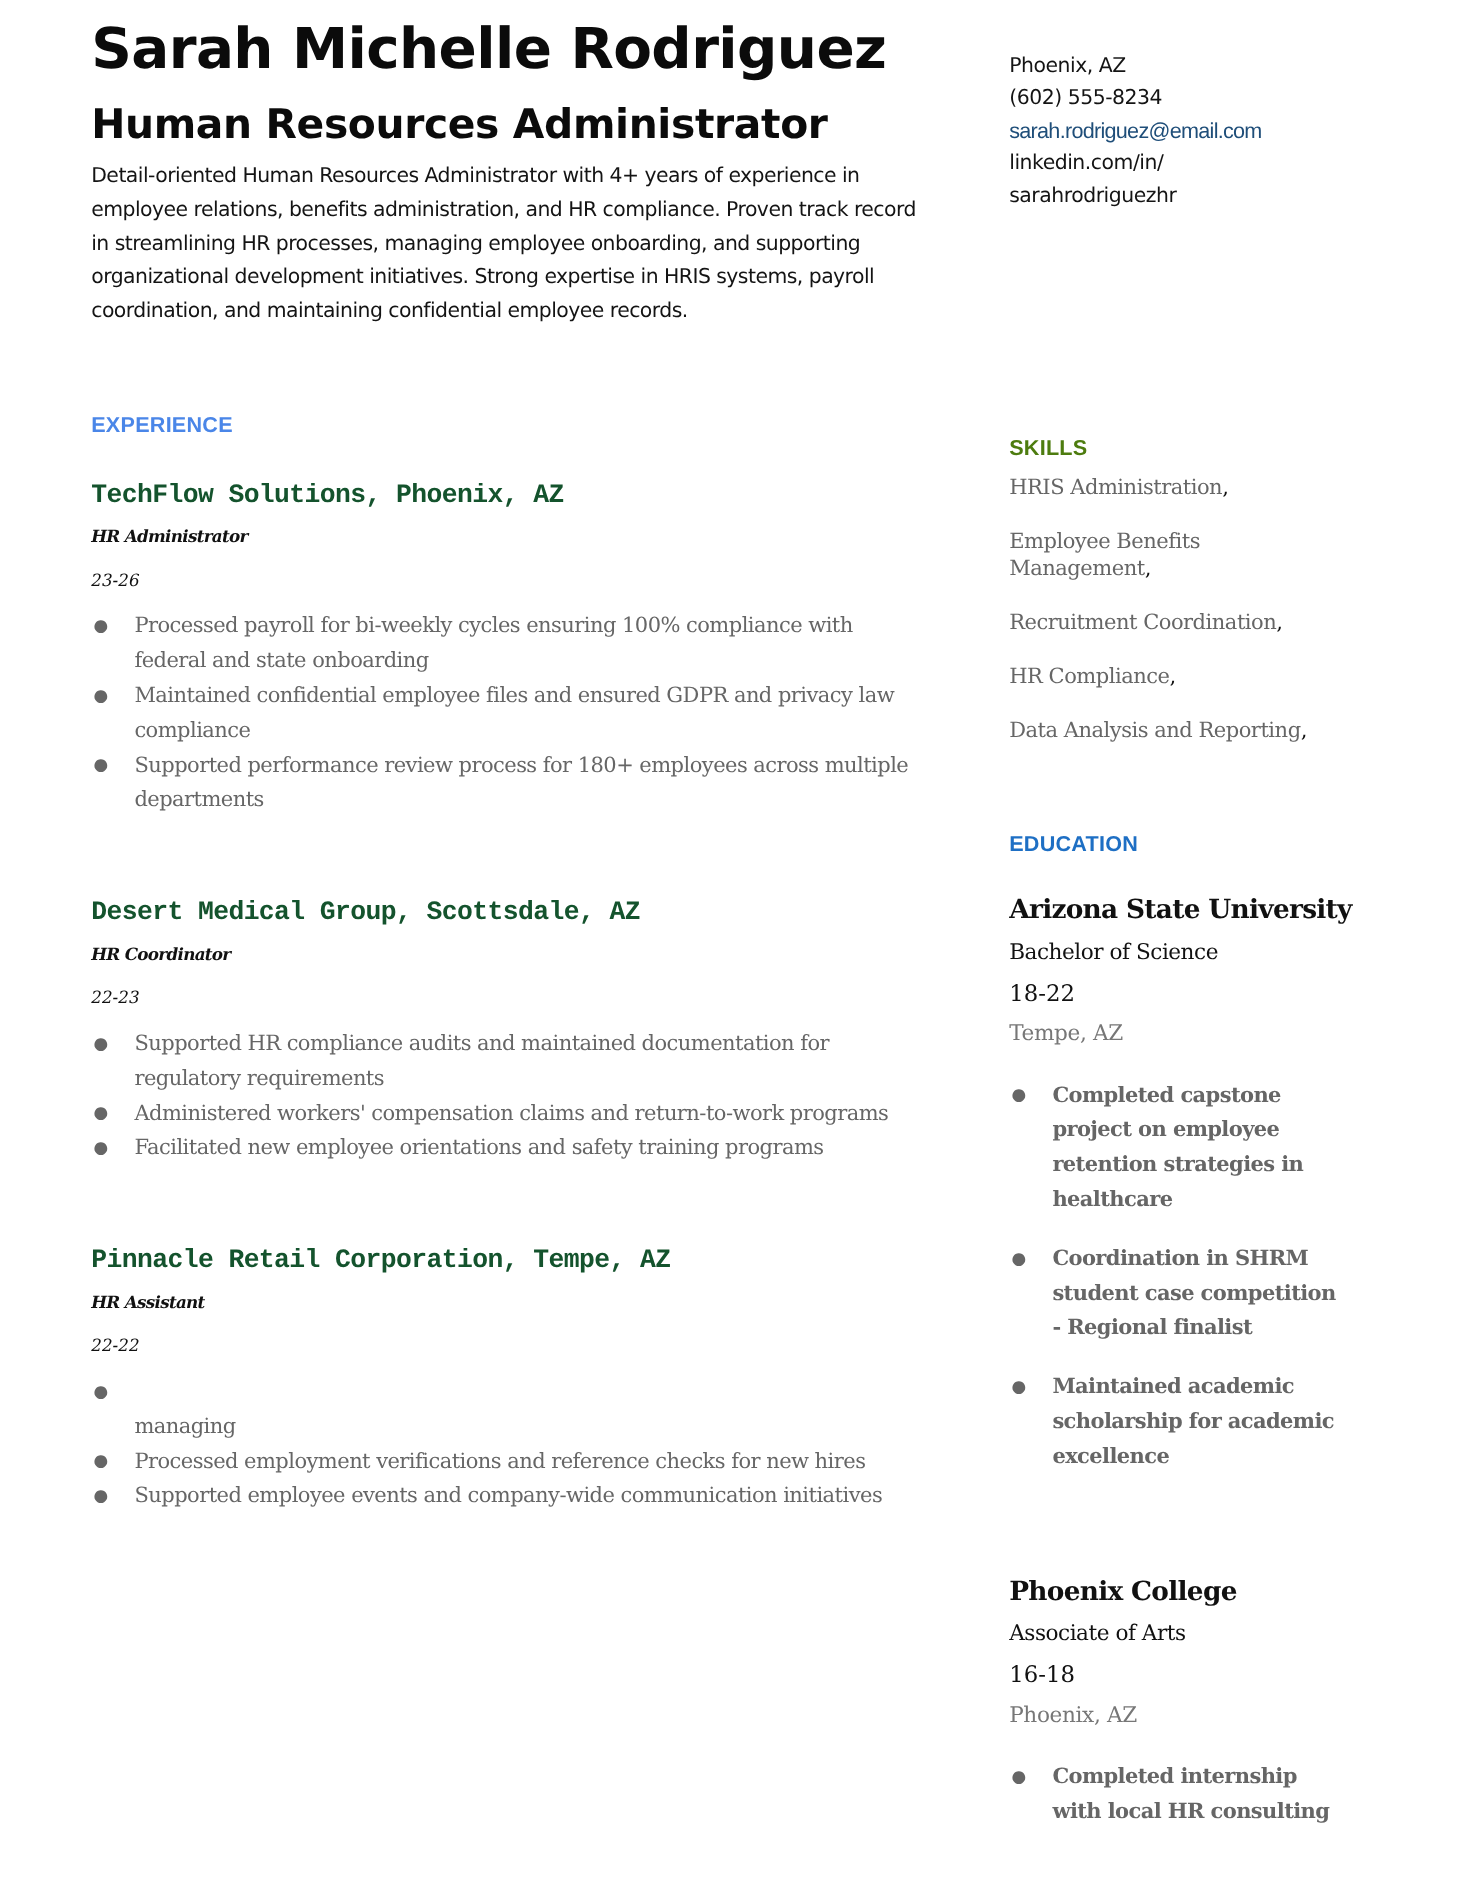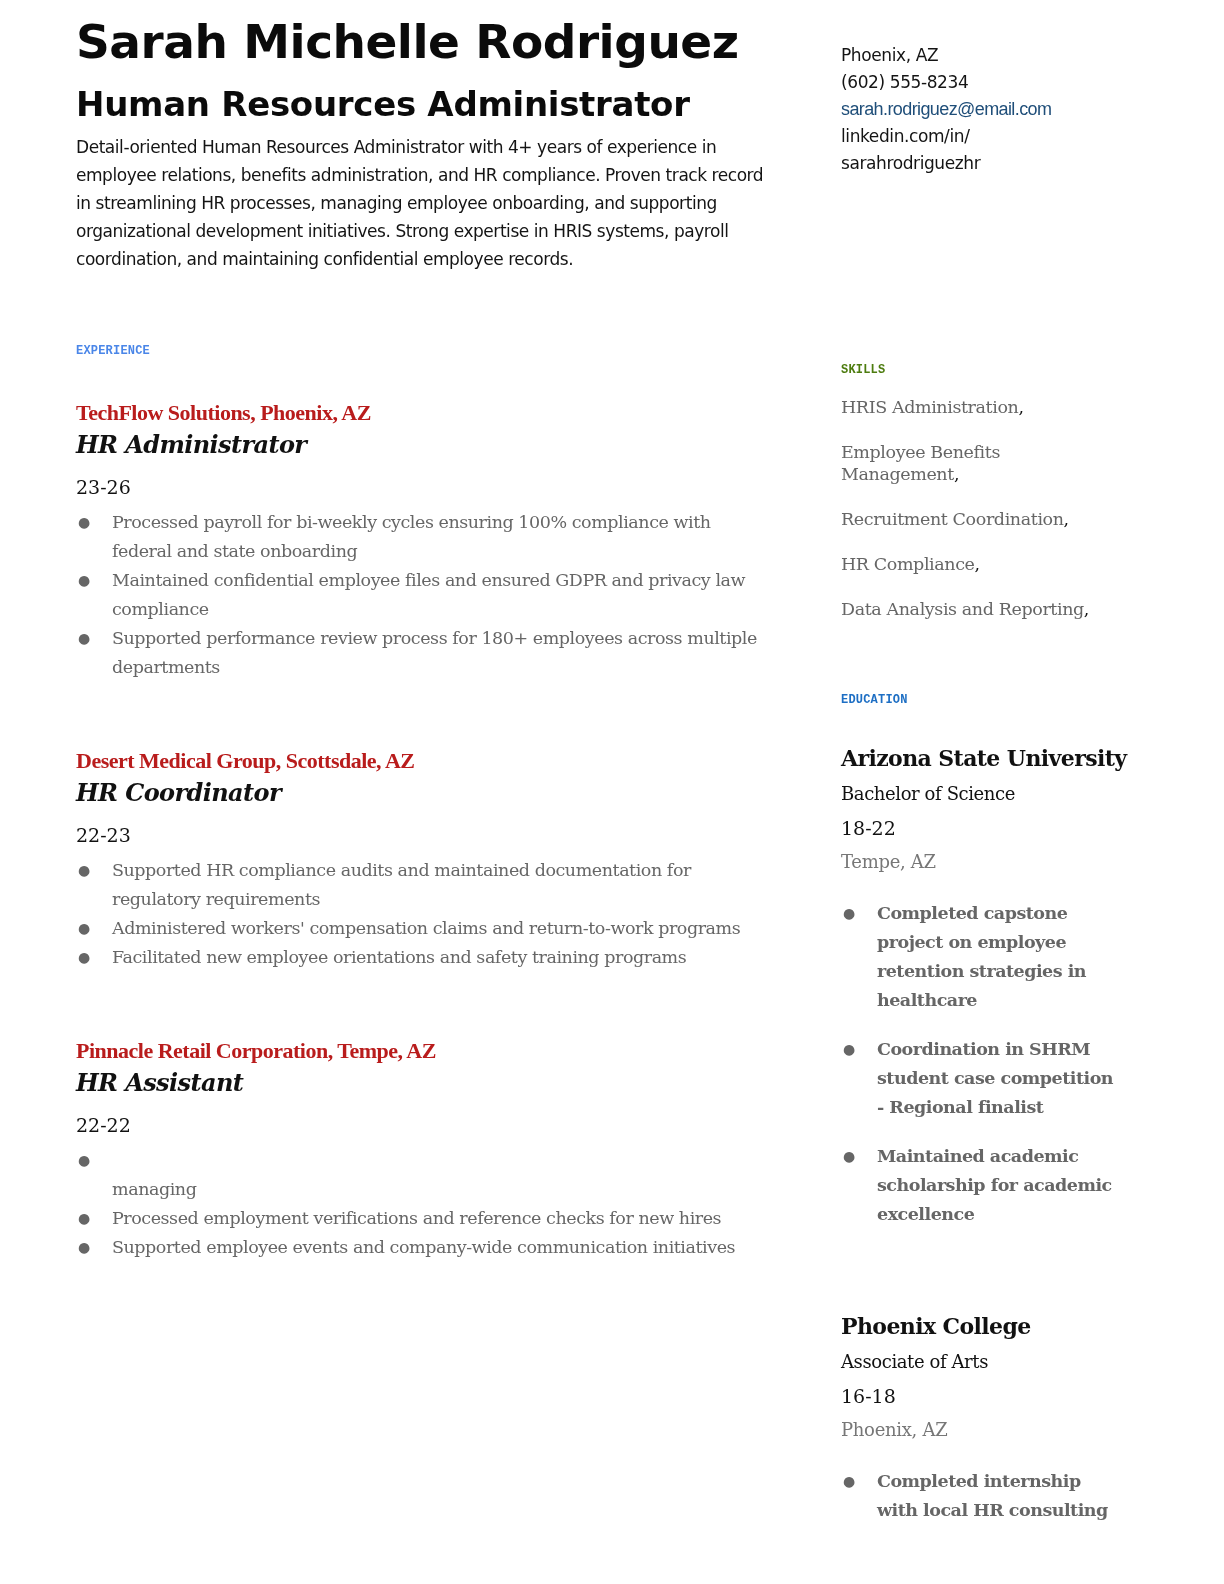--- a/index.html
+++ b/index.html
@@ -26,38 +26,38 @@
       position: absolute; left: 841px; top: 42px; width: 300px;
       font-family: "DejaVu Sans", sans-serif; font-size: 17px; line-height: 27px; color: #141414;
     }
     .contact .line { display: block; white-space: nowrap; letter-spacing: -0.4px; }
     .contact .email {
       font-family: Liberation Sans, sans-serif; color: #1f4e79; letter-spacing: -0.6px; font-size: 18px;
       text-decoration: none;
     }
 
     .section-heading {
-      position: absolute; font-family: Liberation Mono, monospace; font-weight: bold;
-      font-size: 12px; letter-spacing: 0.2px; text-align: right;
+      position: absolute; font-family: Liberation Sans, sans-serif; font-weight: bold;
+      font-size: 18px; letter-spacing: 0.2px; text-align: right;
     }
     .exp-heading { left: 76px; top: 344px; color: #4a86e8; }
     .skills-heading { left: 841px; top: 363px; color: #4d7c0f; }
     .edu-heading { left: 841px; top: 693px; color: #1e6fc4; }
 
     .job { position: absolute; left: 76px; width: 720px; }
     .job .company {
-      font-family: Liberation Serif, serif; font-weight: bold; font-size: 22px; color: #b91c1c;
+      font-family: Liberation Mono, monospace; font-weight: bold; font-size: 22px; color: #14532d;
       letter-spacing: -0.5px; white-space: nowrap; height: 30px;
     }
     .job .role {
-      font-family: "DejaVu Serif", serif; font-style: italic; font-weight: bold;
-      font-size: 24px; color: #111; letter-spacing: -0.6px; height: 30px;
+      margin-top: 10px; font-family: "DejaVu Serif", serif; font-style: italic; font-weight: bold;
+      font-size: 14px; color: #111; letter-spacing: -0.6px; height: 30px;
     }
     .job .dates {
-      margin-top: 16px; font-family: "DejaVu Serif", serif; font-size: 19px; color: #111; height: 28px;
+      margin-top: 6px; font-family: "DejaVu Serif", serif; font-size: 14px; color: #111; height: 28px; font-style: italic;
     }
     .job ul { list-style: none; margin-top: 4px; }
     .job li {
       position: relative; padding-left: 36px; font-family: "DejaVu Serif", serif;
       font-size: 17.5px; line-height: 29px; color: #666; letter-spacing: -0.45px;
     }
     .job li .bullet {
       position: absolute; left: 2px; top: 0; color: #666; font-size: 14px;
     }
 

